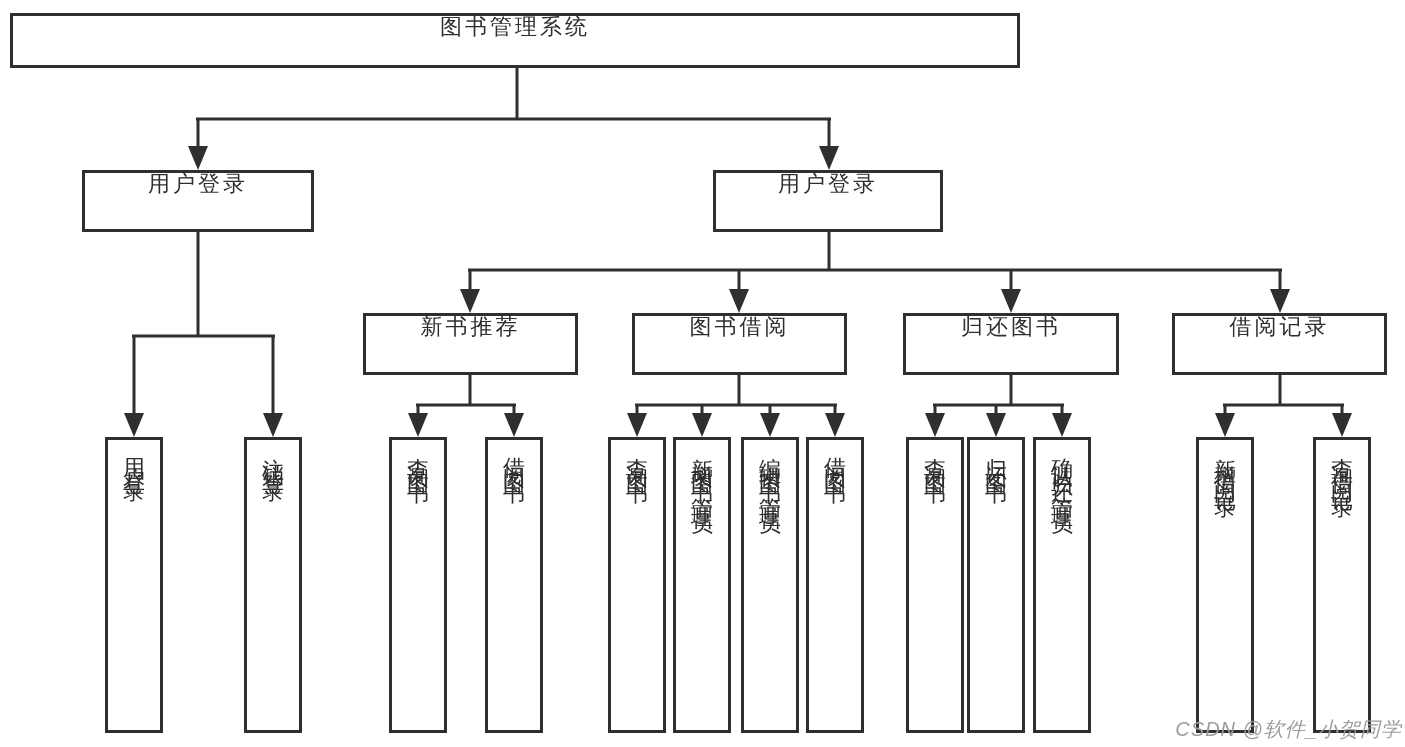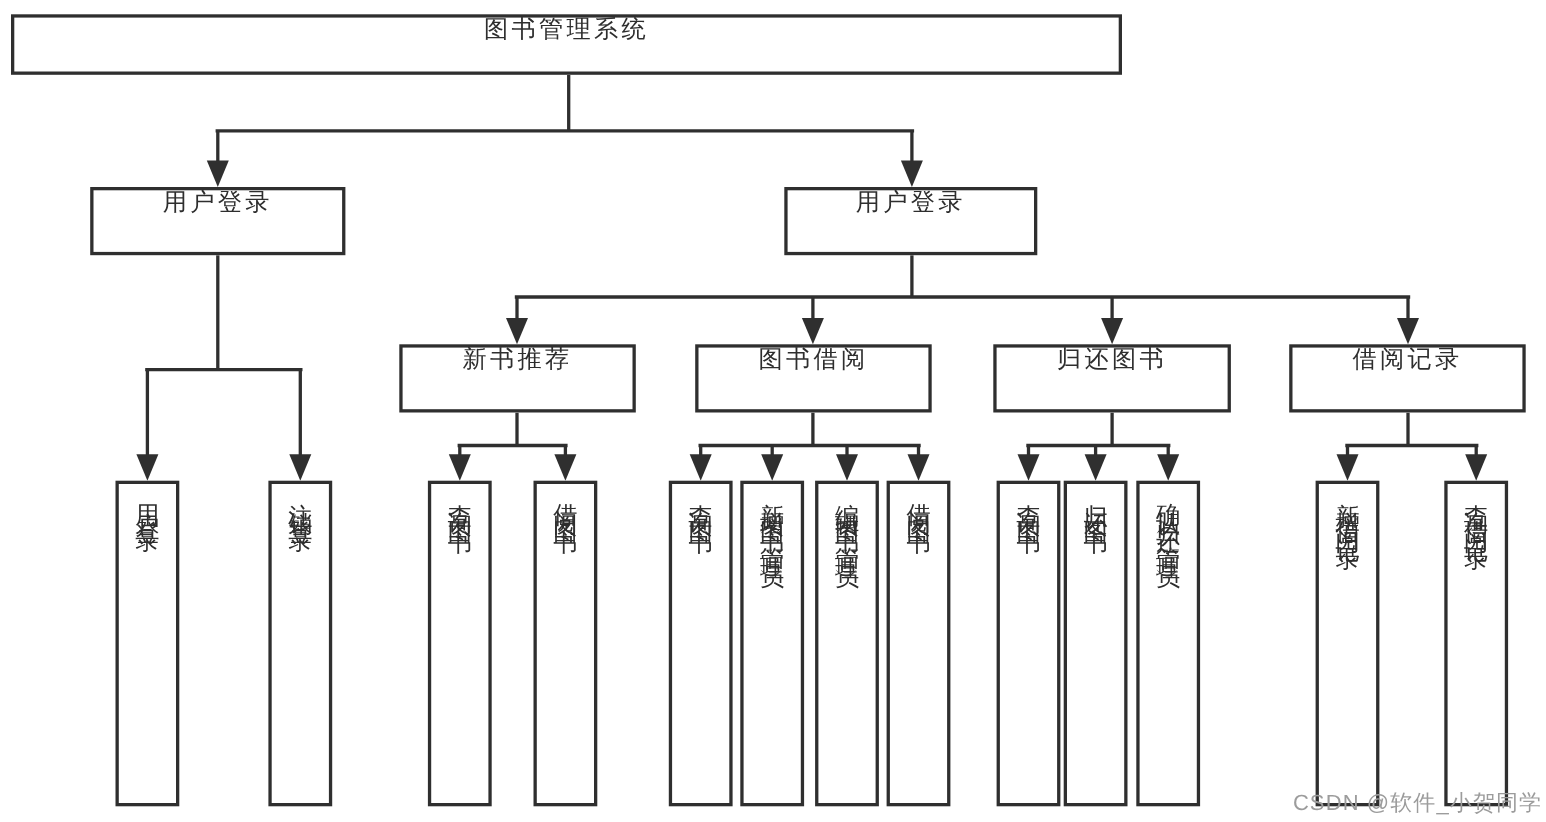--- a/index.html
+++ b/index.html
@@ -22,21 +22,21 @@
     background:#ffffff;display:flex;justify-content:center;
     color:var(--text);
   }
   .t{font-size:22px;letter-spacing:3px;white-space:nowrap;line-height:1;}
   .vt{
     writing-mode:vertical-rl;text-orientation:mixed;
     letter-spacing:8px;font-size:22px;line-height:1;white-space:nowrap;
   }
   .watermark{
     position:absolute;right:3px;bottom:4px;color:var(--watermark);
-    font-size:20px;letter-spacing:1px;white-space:nowrap;
+    font-size:20px;letter-spacing:1px;white-space:nowrap;font-style:italic;
   }
 </style>
 </head>
 <body>
 
 <div class="canvas">
 
   <svg class="wires" width="1405" height="747" viewBox="0 0 1405 747" aria-hidden="true">
 
     <line x1="517" y1="68" x2="517" y2="119"></line>

